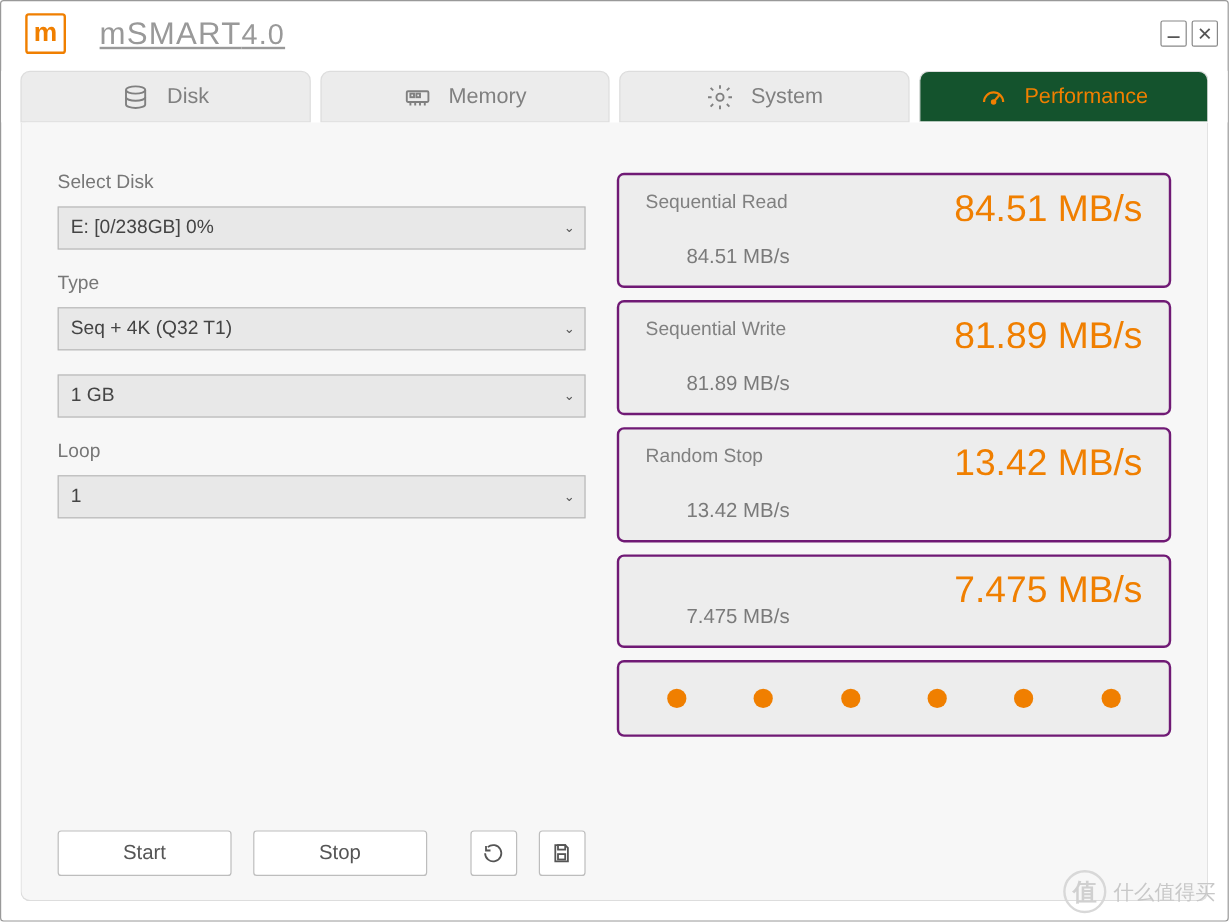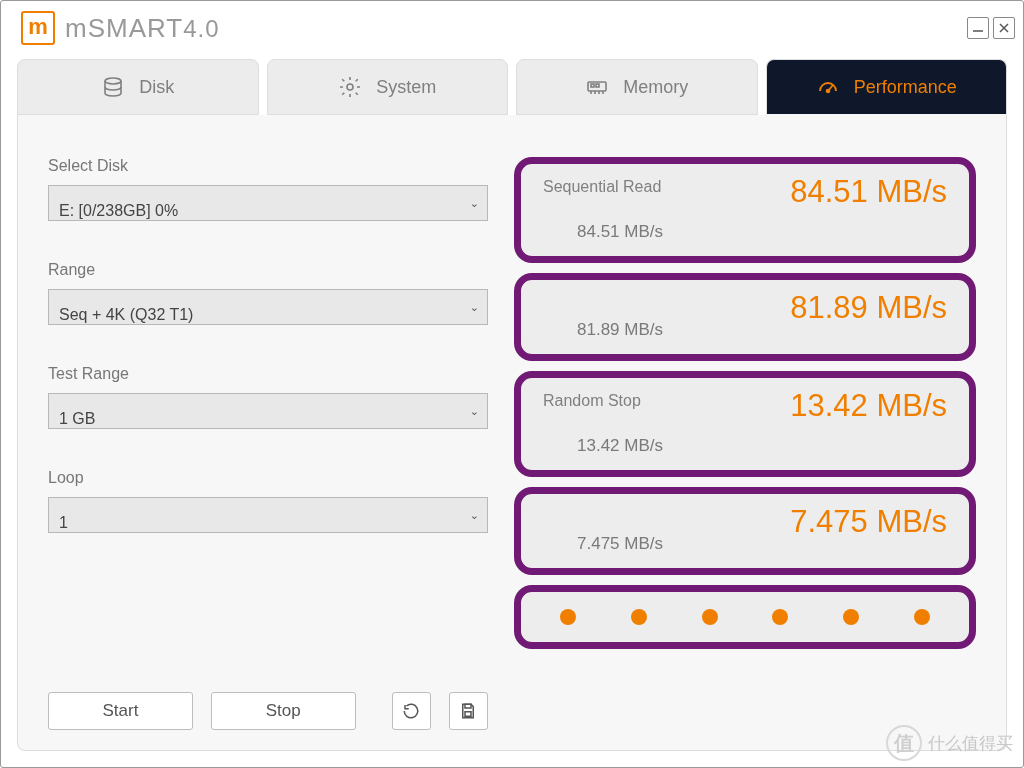--- a/index.html
+++ b/index.html
@@ -31,78 +31,78 @@
     border:2px solid #f07f00;
     border-radius:3px;
     background:#fff;
   }
   .app-logo .m {
     position:absolute; left:50%; top:50%;
     transform:translate(-50%,-52%);
     font-weight:800; color:#f07f00;
     font-size:22px; font-family:Arial, sans-serif;
   }
-  .app-title { font-size:26px; color:#999; font-weight:400; letter-spacing:1px; margin-left:2px;}
+  .app-title { font-size:26px; color:#999; font-weight:400; letter-spacing:1px; margin-left:20px;text-decoration:underline;}
   .app-title .ver { font-size:24px; }
   .winbtns { margin-left:auto; display:flex; gap:4px; align-items:center; }
   .winbtn {
     width:22px; height:22px;
     border:1px solid #888; border-radius:2px;
     display:flex; align-items:center; justify-content:center;
     color:#555; font-size:14px; background:#fff;
     cursor:pointer;
   }
   .winbtn svg { width:12px; height:12px; }
   
   .tabbar {
     display:flex; gap:8px;
     padding:0 16px;
     background:#fff;
     margin-top:4px;
   }
   .tab {
     flex:1 1 0;
-    height:56px;
+    height:43px;
     background:#ececec;
     border:1px solid #ddd;
     border-bottom:1px solid #ddd;
     border-radius:8px 8px 0 0;
     display:flex; align-items:center; justify-content:center;
     gap:14px; cursor:pointer;
     color:#808080; font-size:18px;
   }
   .tab.active {
-    background:#0f172a;
+    background:#14532d;
     color:#f07f00;
     border-color:#ddd;
     border-bottom-color:#f7f7f7;
     position:relative;
   }
   .tab .ticon { width:24px; height:24px; display:flex; align-items:center; justify-content:center; }
   .tab .ticon svg { width:24px; height:24px; }
   
   .content {
     flex:1 1 auto;
     margin:0 16px 16px 16px;
     background:#f7f7f7;
     border:1px solid #ddd; border-top:none;
     border-radius:0 0 8px 8px;
     padding:42px 30px 20px 30px;
     display:flex; gap:26px;
   }
   .left { width:440px; display:flex; flex-direction:column;}
   .right { flex:1 1 auto; display:flex; flex-direction:column; gap:10px;}
 
-  .field { margin-bottom:40px; }
+  .field { margin-bottom:20px; }
   .flabel { color:#777; font-size:16px; margin-bottom:10px; }
   .select {
     height:36px; width:100%;
     background:#e8e8e8;
     border:1px solid #b8b8b8;
-    display:flex; align-items:flex-end;
+    display:flex; align-items:center;
     padding:0 10px; font-size:16px; color:#444;
     cursor:pointer;
     position:relative;
   }
   .select .caret {
     position:absolute; right:8px; top:50%; transform:translateY(-50%);
     color:#555; font-size:11px;
   }
 
   .bottomrow {
@@ -115,22 +115,22 @@
     background:#fff; color:#555;
     display:flex; align-items:center; justify-content:center;
     font-size:17px; cursor:pointer;
   }
   .btn.wide { width:148px; }
   .btn.icon { width:40px; }
   .btn.icon svg { width:18px; height:18px; color:#555;}
 
   .card {
     background:#ededed;
-    border:7px solid #701a75;
-    border-radius:18px;
+    border:2px solid #701a75;
+    border-radius:6px;
     padding:14px 22px 14px 22px;
     position:relative;
   }
   .card .clabel { color:#808080; font-size:16px; }
   .card .cbig {
     position:absolute; right:22px; top:10px;
     color:#f07f00; font-size:31px; font-weight:400; white-space:nowrap;
   }
   .card .csmall {
     color:#7a7a7a; font-size:17px; margin-top:26px; margin-left:34px;
@@ -180,44 +180,44 @@
   <div class="tabbar">
     <div class="tab">
       <span class="ticon">
         <svg viewBox="0 0 24 24" fill="none" stroke="currentColor" stroke-width="1.6">
             <ellipse cx="12" cy="6" rx="8" ry="3"></ellipse>
             <path d="M4 6v6c0 1.7 3.6 3 8 3s8-1.3 8-3V6"></path>
             <path d="M4 12v6c0 1.7 3.6 3 8 3s8-1.3 8-3v-6"></path>
           </svg>
       </span>
       <span>Disk</span>
-    </div>
-    <div class="tab">
-      <span class="ticon">
-        <svg viewBox="0 0 24 24" fill="none" stroke="currentColor" stroke-width="1.6">
-            <circle cx="12" cy="12" r="3"></circle>
-            <path d="M12 2v3M12 19v3M4.2 4.2l2.1 2.1M17.7 17.7l2.1 2.1M2 12h3M19 12h3M4.2 19.8l2.1-2.1M17.7 6.3l2.1-2.1"></path>
-          </svg>
-      </span>
-      <span>System</span>
     </div>
     <div class="tab">
       <span class="ticon">
         <svg viewBox="0 0 24 24" fill="none" stroke="currentColor" stroke-width="1.6">
             <rect x="3" y="7" width="18" height="9" rx="1"></rect>
             <line x1="6" y1="16" x2="6" y2="19"></line>
             <line x1="10" y1="16" x2="10" y2="19"></line>
             <line x1="14" y1="16" x2="14" y2="19"></line>
             <line x1="18" y1="16" x2="18" y2="19"></line>
             <rect x="6" y="9" width="3" height="3"></rect>
             <rect x="11" y="9" width="3" height="3"></rect>
           </svg>
       </span>
       <span>Memory</span>
     </div>
+    <div class="tab">
+      <span class="ticon">
+        <svg viewBox="0 0 24 24" fill="none" stroke="currentColor" stroke-width="1.6">
+            <circle cx="12" cy="12" r="3"></circle>
+            <path d="M12 2v3M12 19v3M4.2 4.2l2.1 2.1M17.7 17.7l2.1 2.1M2 12h3M19 12h3M4.2 19.8l2.1-2.1M17.7 6.3l2.1-2.1"></path>
+          </svg>
+      </span>
+      <span>System</span>
+    </div>
     <div class="tab active">
       <span class="ticon">
         <svg viewBox="0 0 24 24" fill="none" stroke="currentColor" stroke-width="1.8">
             <path d="M4 16a8 8 0 0 1 16 0"></path>
             <line x1="12" y1="16" x2="17" y2="10"></line>
             <circle cx="12" cy="16" r="1.4" fill="currentColor"></circle>
           </svg>
       </span>
       <span>Performance</span>
     </div>
@@ -227,28 +227,27 @@
 
     <div class="left">
       <div class="field">
         <div class="flabel">Select Disk</div>
         <div class="select">
           <span>E: [0/238GB] 0%</span>
           <span class="caret">⌄</span>
         </div>
       </div>
       <div class="field">
-        <div class="flabel">Range</div>
+        <div class="flabel">Type</div>
         <div class="select">
           <span>Seq + 4K (Q32 T1)</span>
           <span class="caret">⌄</span>
         </div>
       </div>
       <div class="field">
-        <div class="flabel">Test Range</div>
         <div class="select">
           <span>1 GB</span>
           <span class="caret">⌄</span>
         </div>
       </div>
       <div class="field">
         <div class="flabel">Loop</div>
         <div class="select">
           <span>1</span>
           <span class="caret">⌄</span>
@@ -279,20 +278,21 @@
       </div>
     </div>
 
     <div class="right">
       <div class="card">
         <div class="clabel">Sequential Read</div>
         <div class="cbig">84.51 MB/s</div>
         <div class="csmall">84.51 MB/s</div>
       </div>
       <div class="card">
+        <div class="clabel">Sequential Write</div>
         <div class="cbig">81.89 MB/s</div>
         <div class="csmall">81.89 MB/s</div>
       </div>
       <div class="card">
         <div class="clabel">Random Stop</div>
         <div class="cbig">13.42 MB/s</div>
         <div class="csmall">13.42 MB/s</div>
       </div>
       <div class="card">
         <div class="cbig">7.475 MB/s</div>

